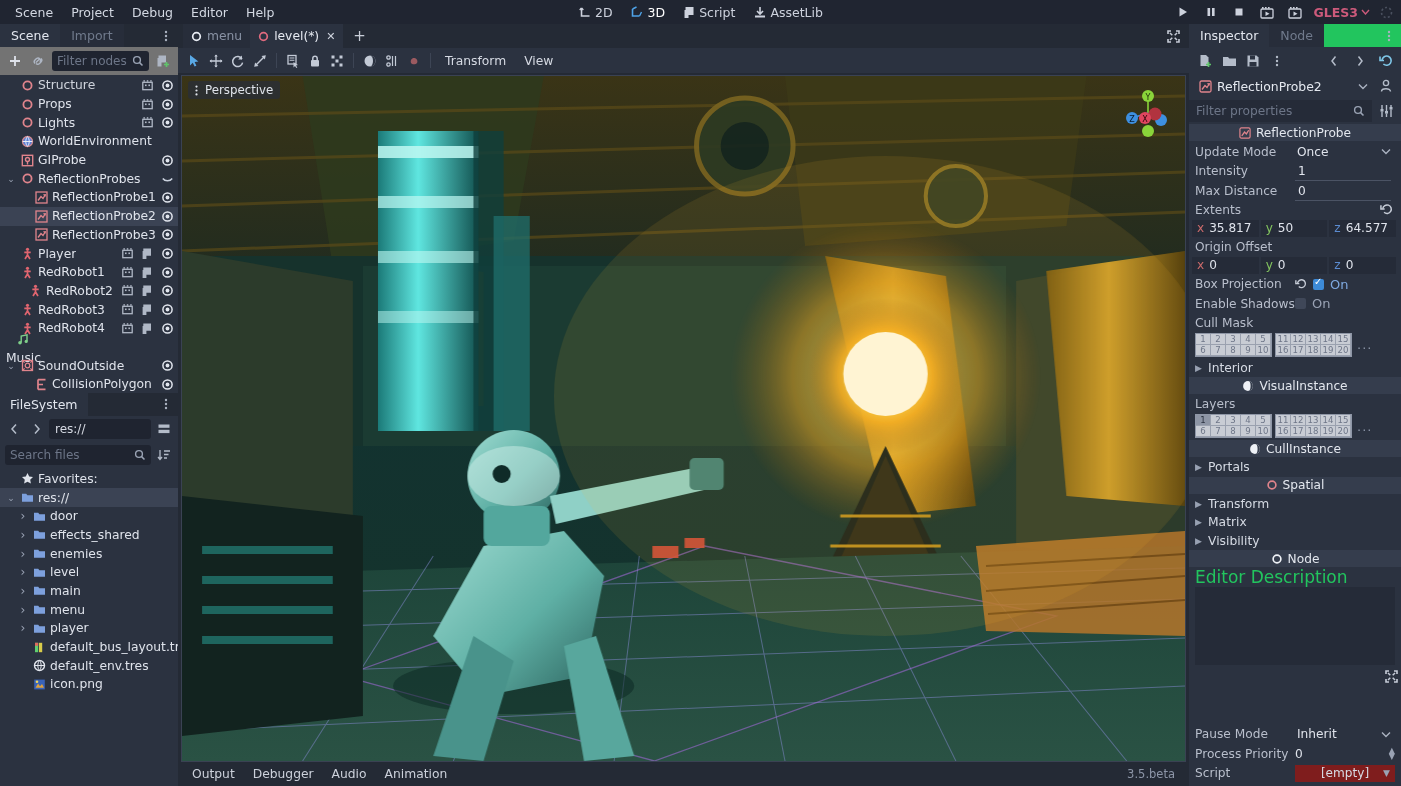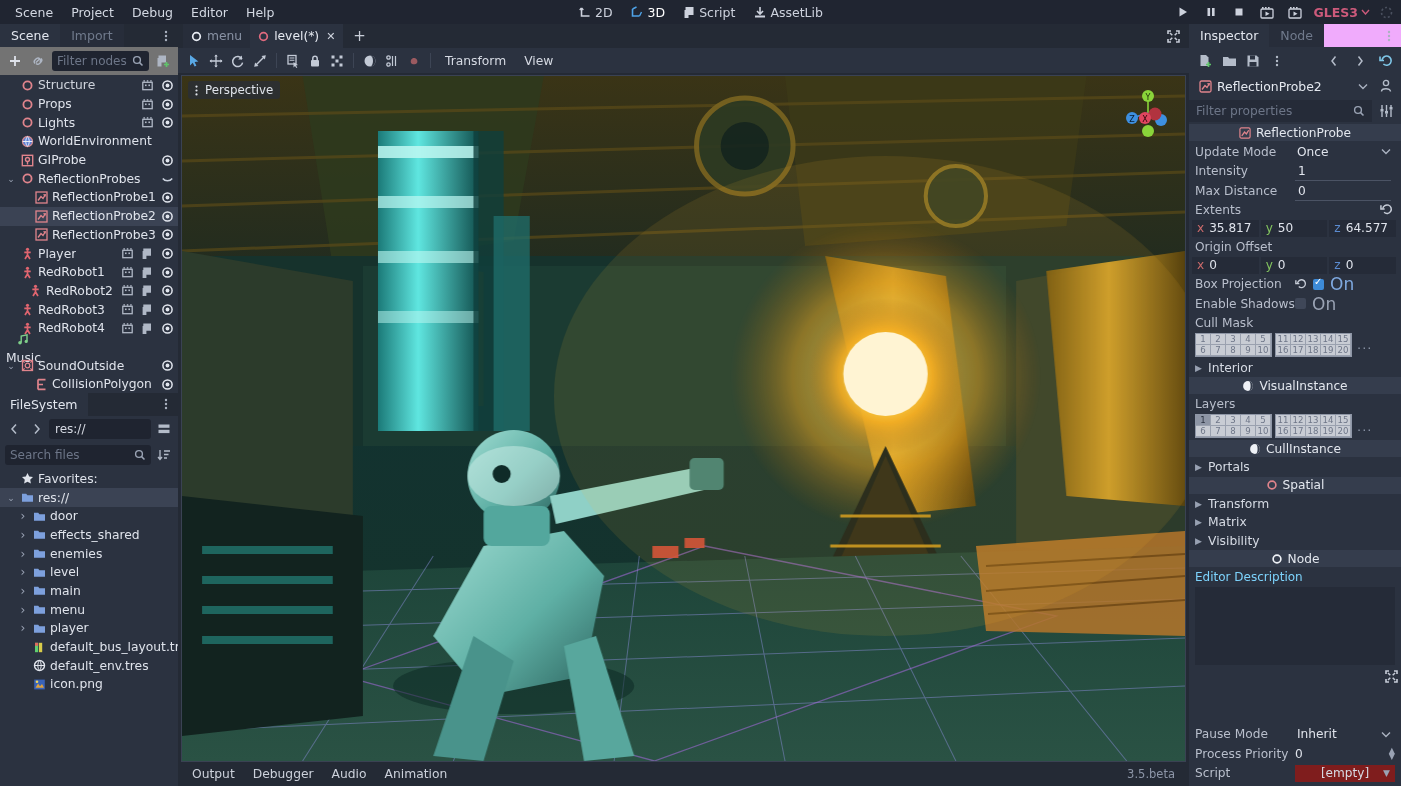--- a/index.html
+++ b/index.html
@@ -91,21 +91,21 @@
     padding:2px 7px 2px 4px; border-radius:3px; display:flex; align-items:center; gap:4px;
   }
   .gizmo { position:absolute; right:8px; top:8px; z-index:5; }
 
   .bottom-panel { height:24px; display:flex; align-items:center; gap:2px; padding:0 6px; background:#242a35; position:relative;}
   .bp-item { padding:2px 8px; font-size:12.3px; color:#ccd1db; border-radius:3px;}
   .version { position:absolute; right:14px; font-size:11.5px; color:#8d96a8;}
 
   
   .rightcol { width: 212px; min-width:212px; display:flex; flex-direction:column; background:#242a35;}
-  .insp-tabs { height:23px; display:flex; align-items:center; position:relative; background:#f0abfc;}
+  .insp-tabs { height:23px; display:flex; align-items:center; position:relative; background:#22c55e;}
   .insp-tab { padding:0 11px; height:23px; display:flex; align-items:center; font-size:12.5px; color:#707a8c; background:#272d3a;}
   .insp-tab.active{ background:#2b3240; color:#e2e6ee;}
   .insp-toolbar { height:27px; display:flex; align-items:center; gap:6px; padding:0 7px; background:#2b3240; position:relative;}
   .insp-nav { position:absolute; right:6px; display:flex; align-items:center; gap:8px;}
   .node-select { height:24px; display:flex; align-items:center; gap:5px; padding:0 6px; background:#2b3240;}
   .node-select-box { flex:1; display:flex; align-items:center; gap:5px; height:22px; padding:0 4px; }
   .node-name { flex:1; font-size:12.4px; color:#e4e8ef;}
   .filter-props { height:26px; display:flex; align-items:center; gap:5px; padding:0 6px 0 0; background:#2b3240;}
   .fp-box { flex:1; height:22px; background:#252b38; display:flex; align-items:center; padding:0 7px; gap:4px; color:#6d7688; font-size:12.2px;}
 
@@ -120,34 +120,34 @@
   .dropdown { flex:1; display:flex; align-items:center; justify-content:space-between; padding:0 4px 0 2px; }
   .num-field { flex:1; position:relative; color:#e2e6ee; padding-left:3px;}
   .num-underline { position:absolute; left:0; right:4px; bottom:-3px; height:1px; background:#4b5364;}
   .sublabel { height:18px; display:flex; align-items:center; padding-left:6px; font-size:12.2px; color:#b9bfcc; position:relative;}
   .vec-row { height:19px; display:flex; align-items:center; gap:2px; padding:0 5px 0 3px; }
   .vec-cell { flex:1; display:flex; align-items:center; gap:5px; background:#252b38; height:17px; padding:0 5px; font-size:12.1px; color:#e0e4ec;}
   .ax-x{color:#cc6b6b;} .ax-y{color:#83c45f;} .ax-z{color:#5b8bd0;}
   .chk { width:11px; height:11px; border-radius:2px; background:#3f4758; display:inline-block;}
   .chk.on { background:#3d8bd8; position:relative;}
   .chk.on:after { content:"✓"; position:absolute; left:1px; top:-3px; font-size:10px; color:#fff;}
-  .on-label { margin-left:6px; color:#9aa3b4; font-size:17px;}
+  .on-label { margin-left:6px; color:#9aa3b4; font-size:13px;}
   .on-label.active { color:#7fa9e0;}
   .layer-grid-wrap { display:flex; align-items:center; padding: 1px 4px 2px 6px; gap:5px;}
   .layer-grid { display:flex; gap:3px; }
   .lg-block { display:grid; grid-template-columns: repeat(5, 1fr); grid-auto-rows: 11px; gap:0; border:1px solid #8e96a6;}
   .lg-cell {
     width:15px; height:11px; display:flex; align-items:center; justify-content:center;
     font-size:8.6px; color:#6e7688; background:#c8ccd4; border-right:1px solid #9aa1af; border-bottom:1px solid #9aa1af;
   }
   .lg-cell.on { background:#8d95a5; color:#2b3240;}
   .lg-dots { color:#8992a3; font-size:13px; letter-spacing:1px;}
   .foldrow { height:18.5px; display:flex; align-items:center; gap:5px; padding-left:6px; font-size:12.3px; color:#d5dae3;}
   .foldarrow { color:#98a1b2; font-size:9px; width:8px;}
-  .editor-desc-label { height:18px; display:flex; align-items:center; padding-left:6px; font-size:12px; color:#7dd3fc;}
+  .editor-desc-label { height:18px; display:flex; align-items:center; padding-left:6px; font-size:17px; color:#22c55e;}
   .editor-desc-box { height:78px; margin:1px 6px 0 6px; background:#252b38; position:relative;}
   .props-bottom { background:#2b3240; padding-bottom:3px;}
   .spin-arrows { display:flex; flex-direction:column; align-items:center; line-height:6px; color:#9aa3b4; font-size:8px;}
   .empty-drop { flex:1; display:flex; align-items:center; justify-content:center; background:#7f1d1d; height:17px; font-size:12.1px; color:#d8dce5; position:relative;}
   .empty-drop .cv { position:absolute; right:5px; color:#9aa3b4; font-size:9px;}
 </style>
 </head>
 <body>
 
 <div id="app">

